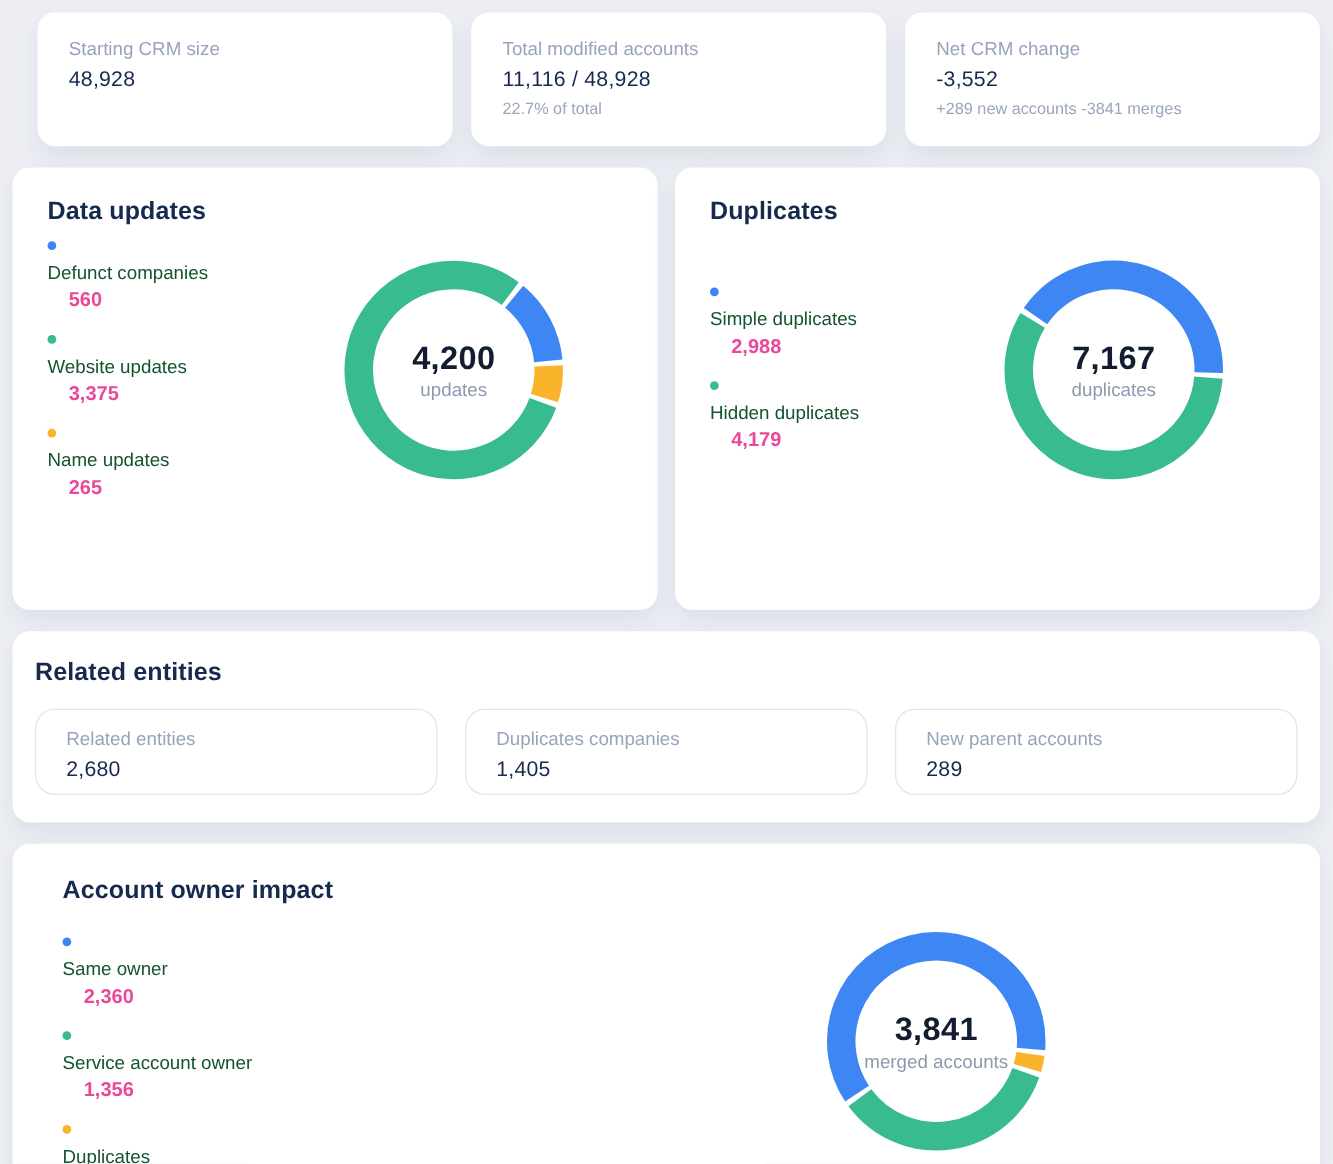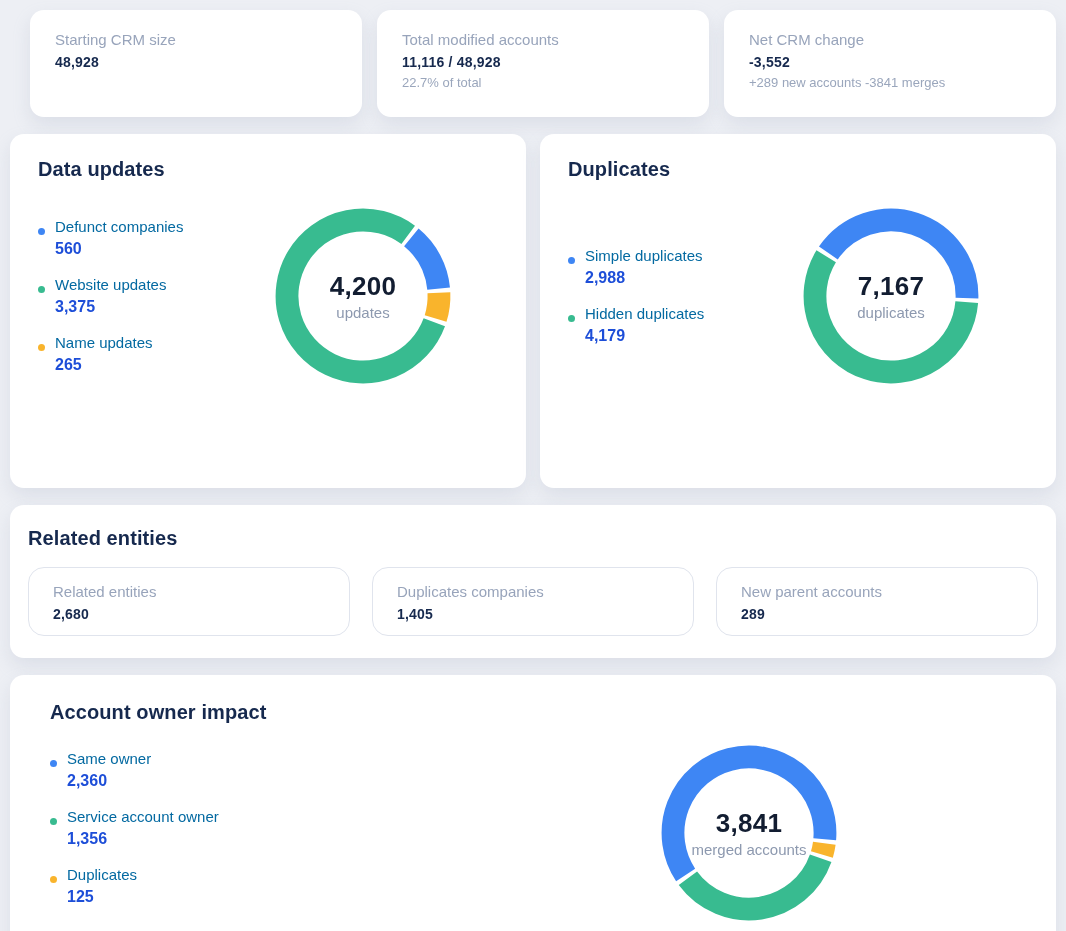--- a/index.html
+++ b/index.html
@@ -20,32 +20,32 @@
   .card {
     background: #ffffff;
     border-radius: 14px;
     box-shadow: 0 8px 18px rgba(151,160,185,0.20);
   }
 
   
   .row-stats { display: flex; gap: 15px; padding-left: 20px; }
   .stat-card { flex: 1; height: 107px; padding: 21px 25px; }
   .stat-label { color: #98a4bb; font-size: 15px; }
-  .stat-value { color: #16294e; font-size: 14px; font-weight: 700; margin-top: 6px; letter-spacing: 0.2px; }
+  .stat-value { color: #16294e; font-size: 17px; font-weight: 400; margin-top: 6px; letter-spacing: 0.2px; }
   .stat-sub   { color: #9aa6bc; font-size: 13px; margin-top: 5px; }
 
   
   .row-charts { display: flex; gap: 14px; }
   .chart-card { flex: 1; height: 354px; padding: 24px 28px; }
   .card-title { font-size: 20px; font-weight: 700; color: #16294e; letter-spacing: 0.1px; }
   .chart-flex { display: flex; align-items: center; margin-top: 6px; height: 218px; }
   .legend { flex: 1; display: flex; flex-direction: column; gap: 18px; }
-  .legend-item .l-label { display: flex; align-items: flex-end; gap: 10px; color: #0369a1; font-size: 15px; }
+  .legend-item .l-label { display: flex; align-items: flex-start; gap: 10px; color: #14532d; font-size: 15px; flex-direction: column; }
   .dot { width: 7px; height: 7px; border-radius: 50%; flex: 0 0 auto; }
-  .l-value { margin-left: 17px; margin-top: 5px; color: #1d4ed8; font-weight: 700; font-size: 16px; }
+  .l-value { margin-left: 17px; margin-top: 5px; color: #ec4899; font-weight: 700; font-size: 16px; }
 
   .donut-box { position: relative; width: 190px; height: 190px; flex: 0 0 auto; }
   .donut-box svg { position: absolute; inset: 0; width: 100%; height: 100%; }
   .donut-center {
     position: absolute; inset: 0;
     display: flex; flex-direction: column; align-items: center; justify-content: center;
     pointer-events: none;
   }
   .d-value { font-size: 26px; font-weight: 700; color: #121d31; letter-spacing: 0.3px; }
   .d-label { font-size: 15px; color: #8d99af; margin-top: 2px; }

